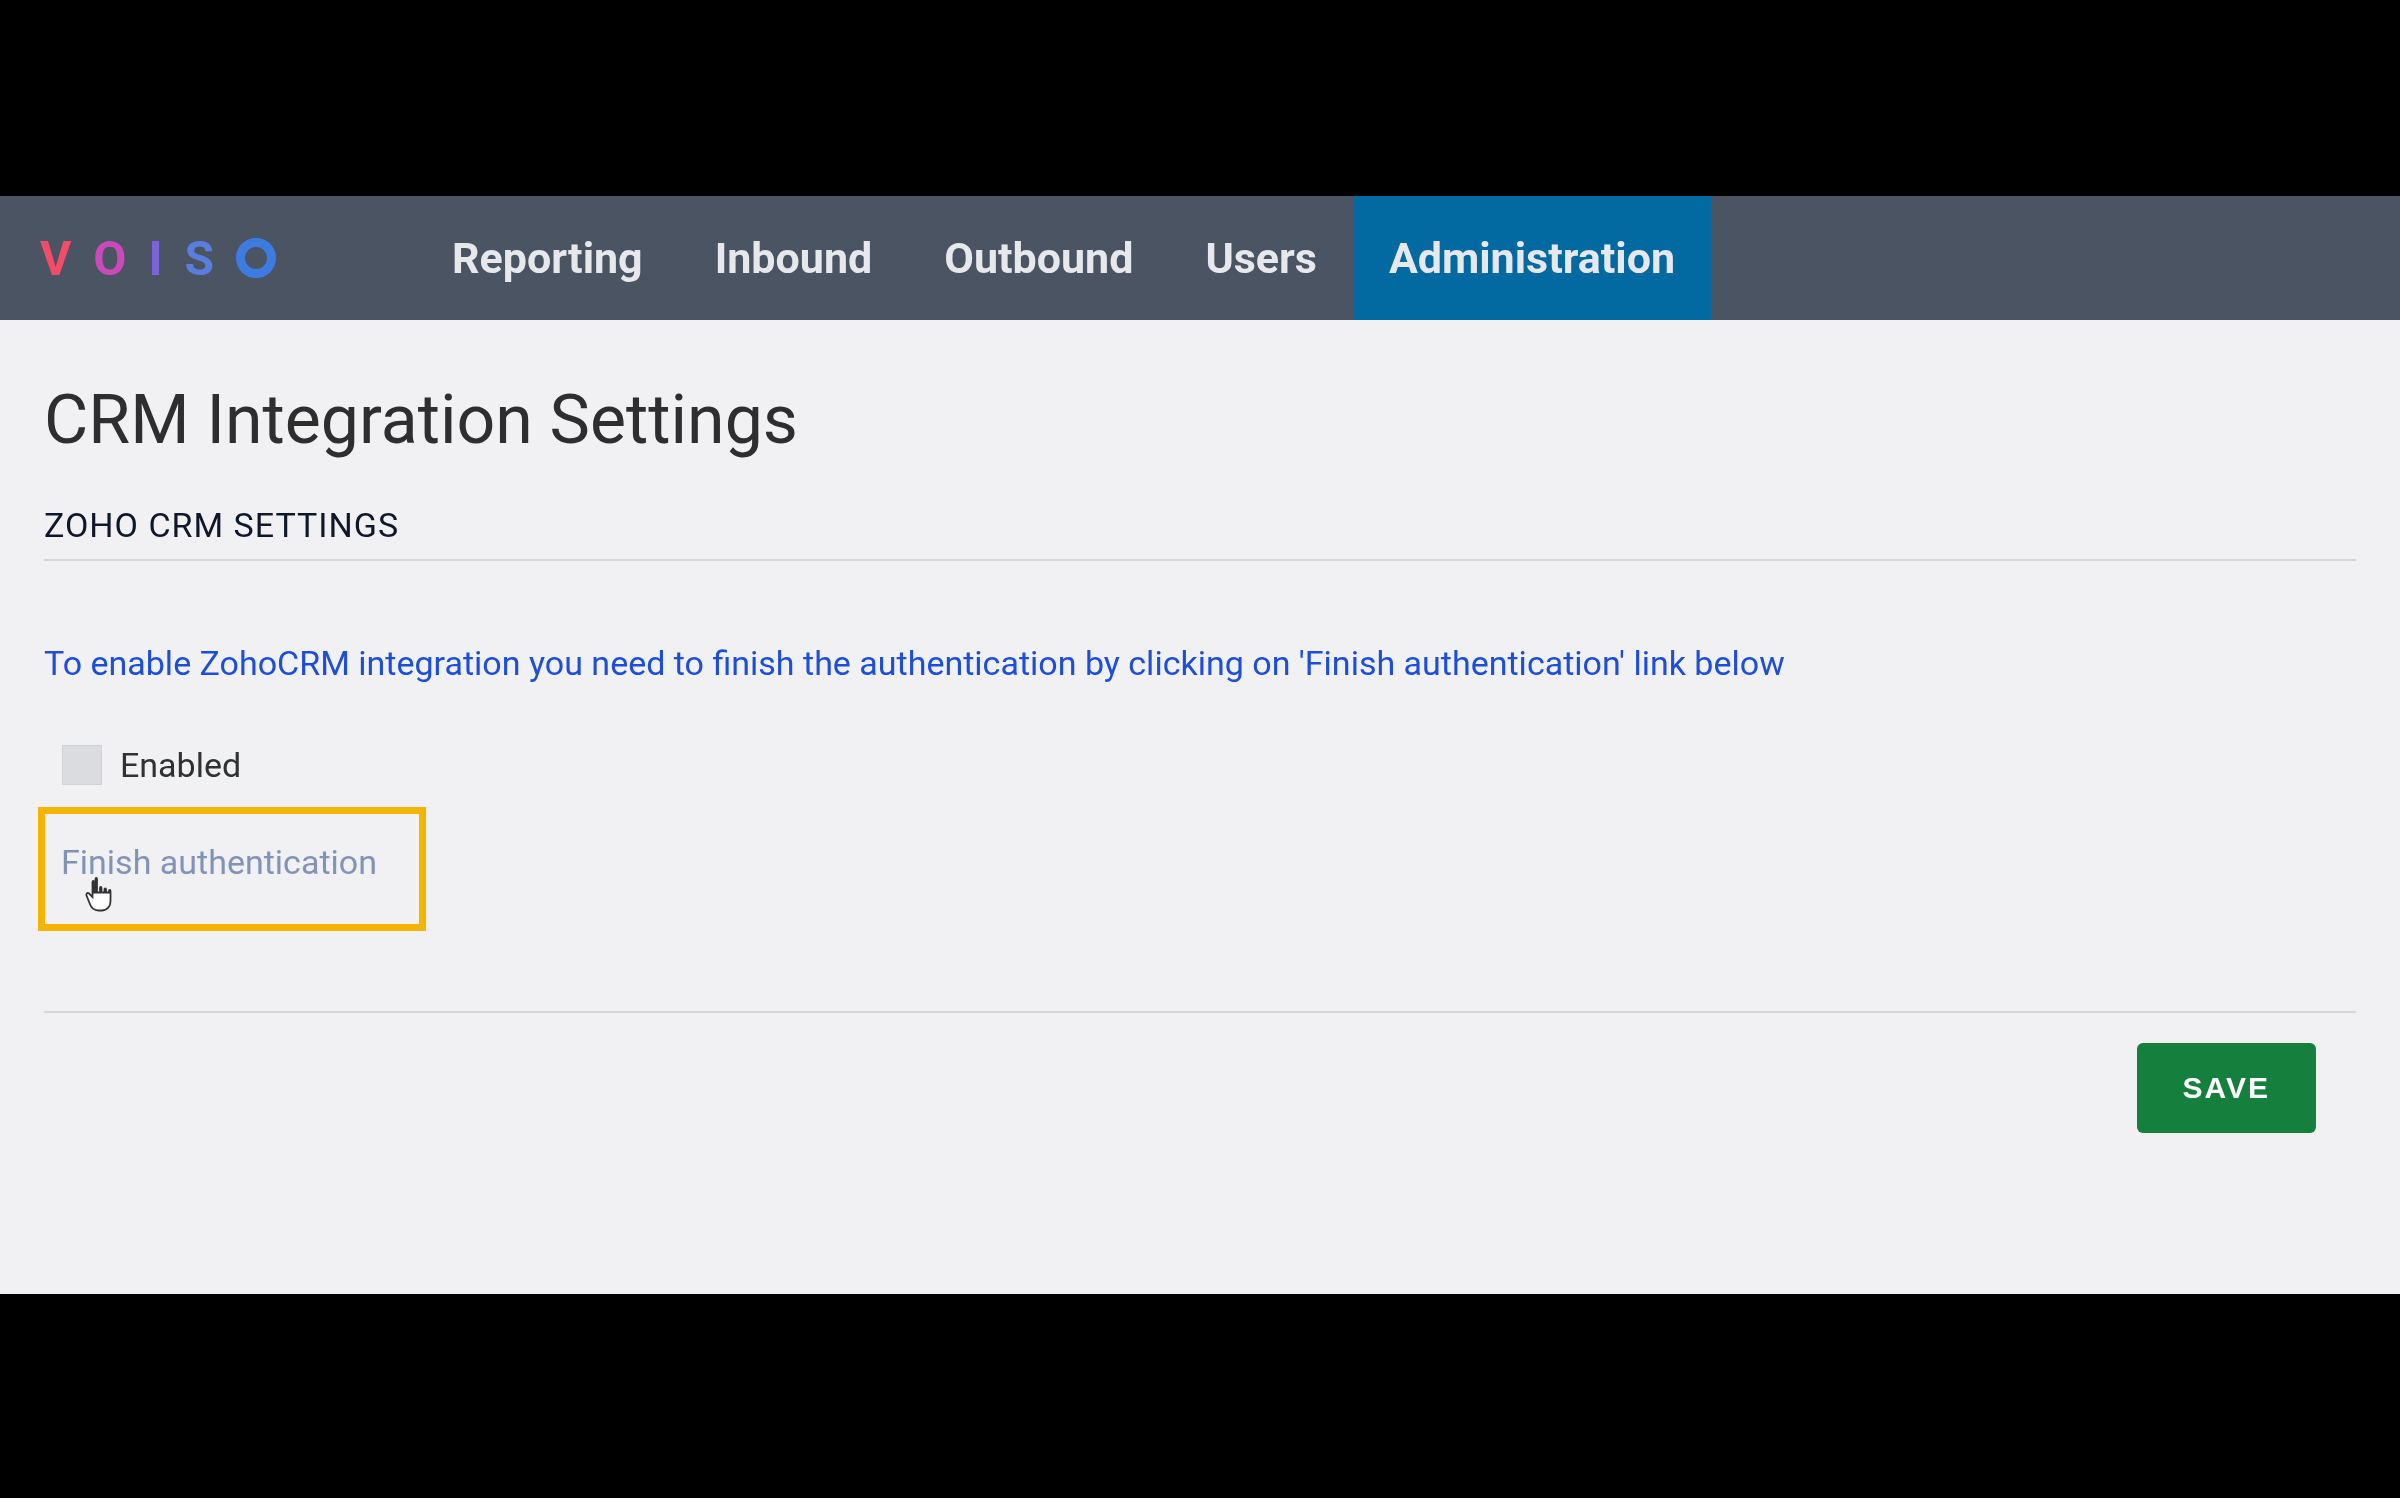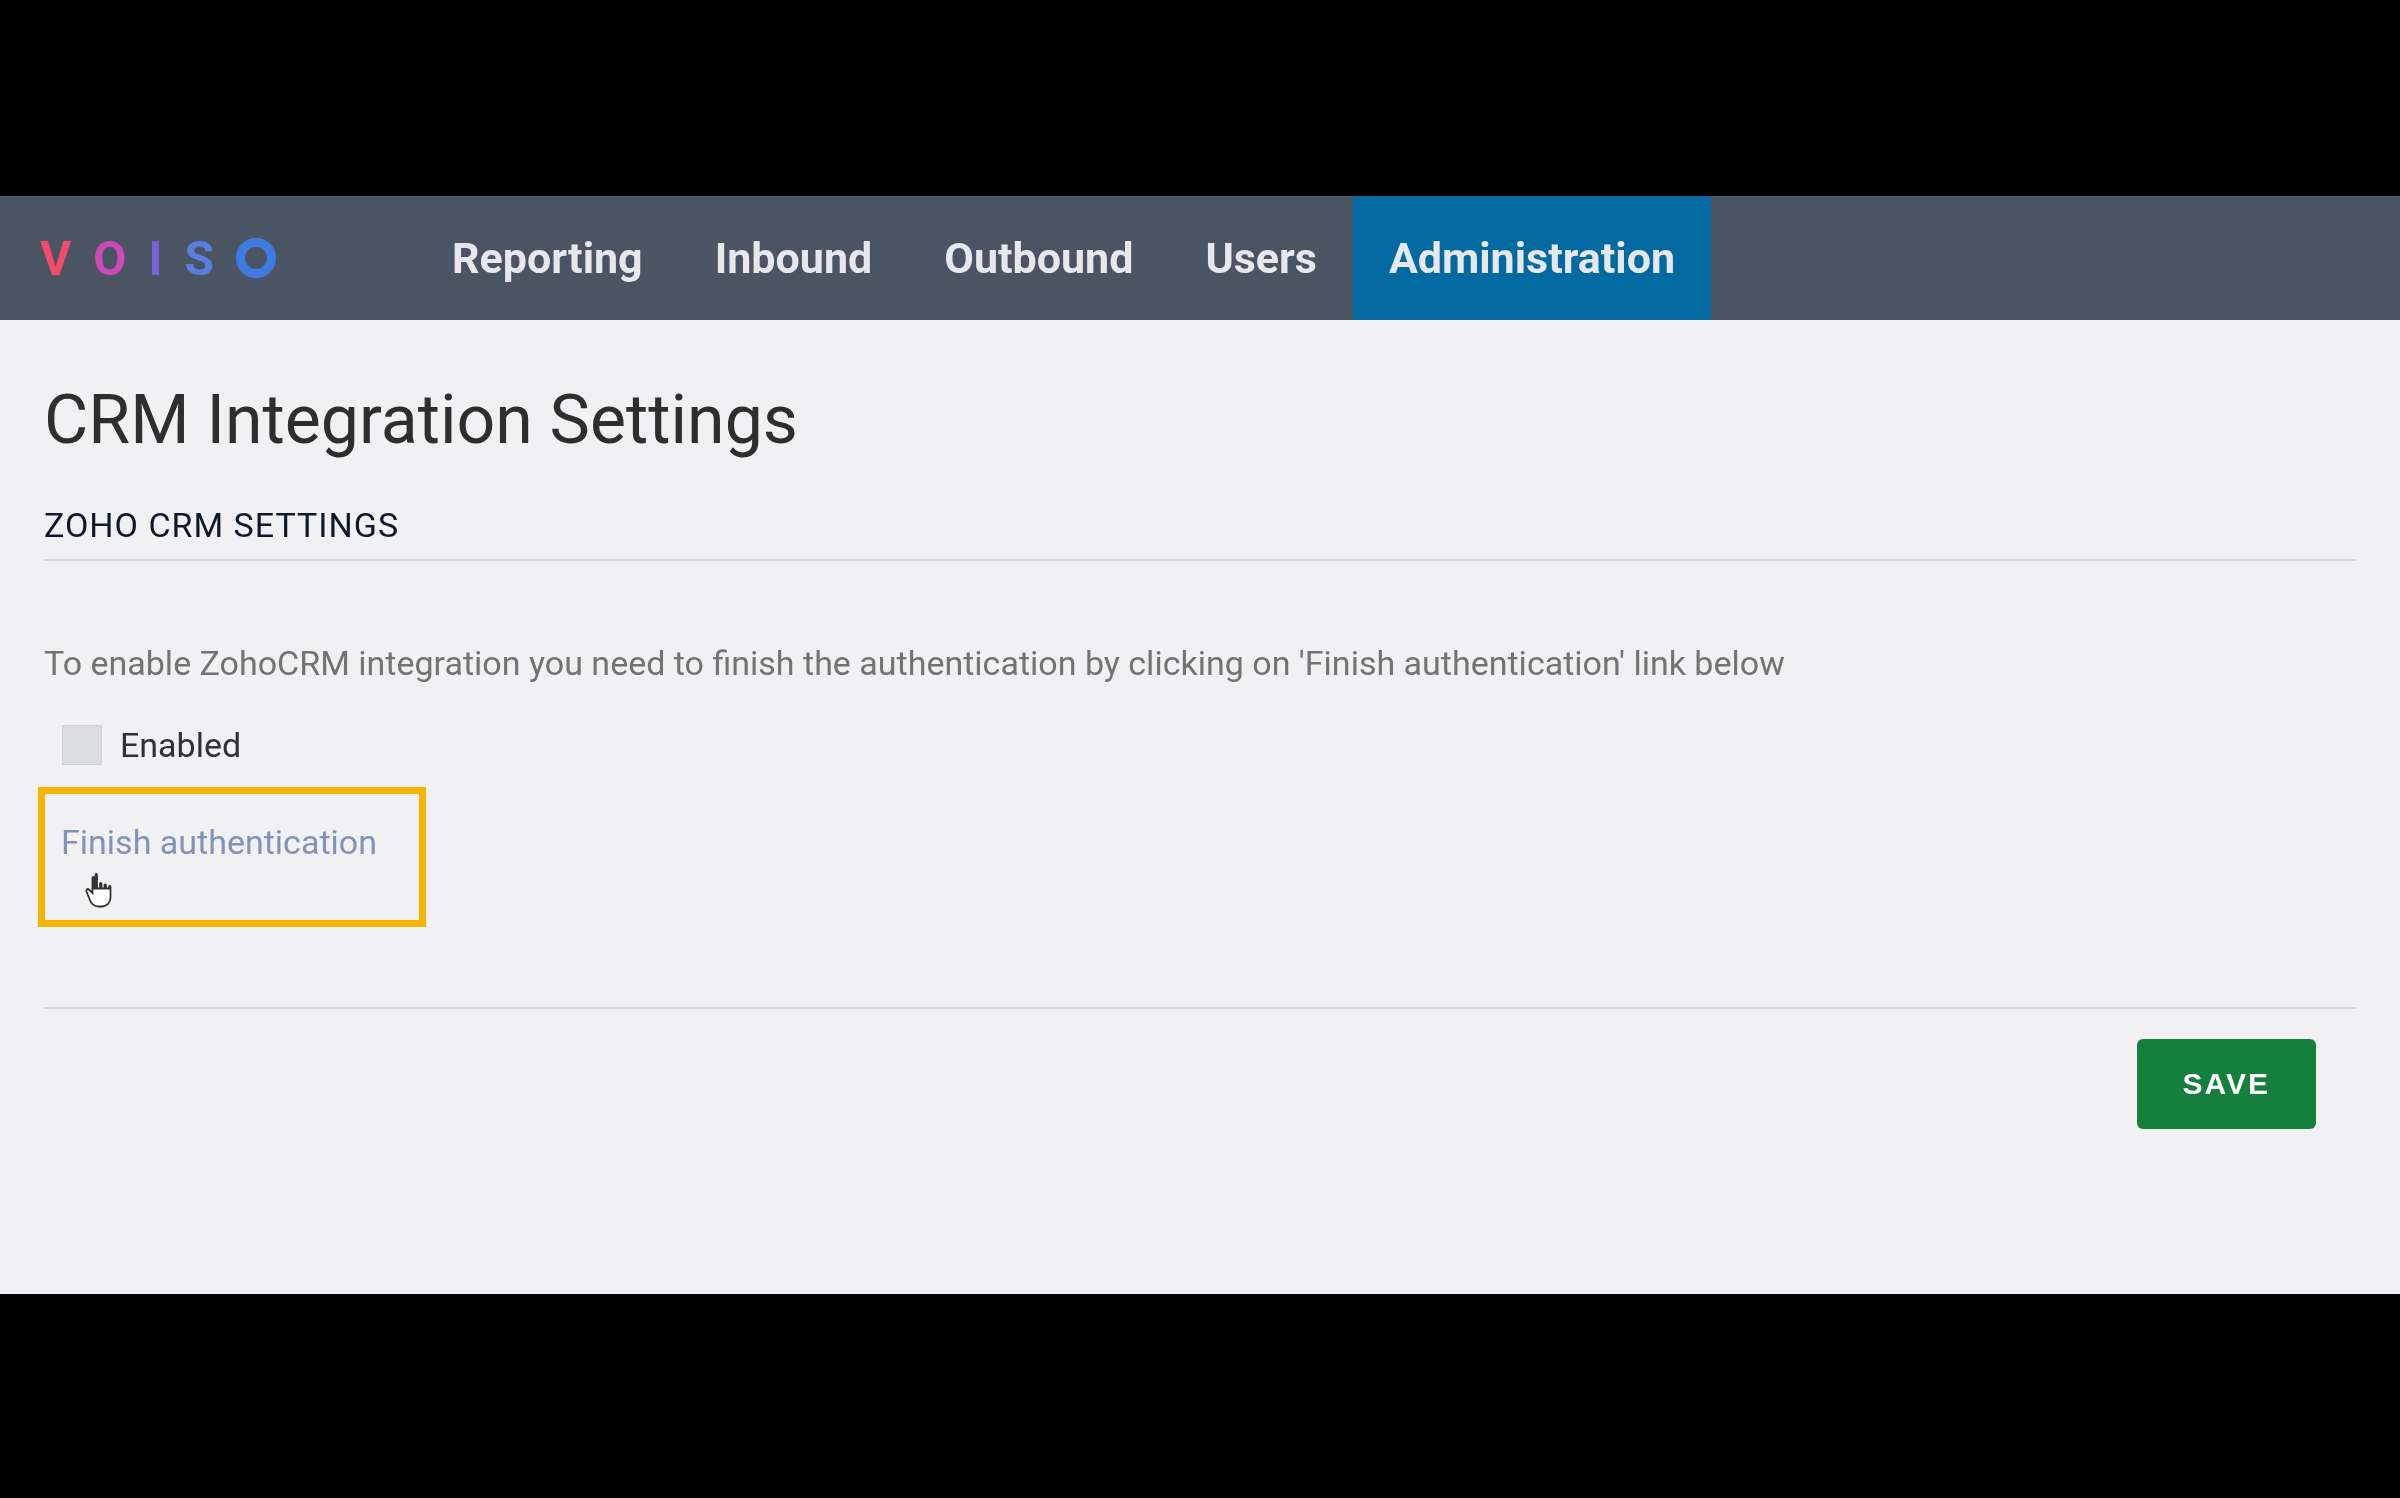--- a/index.html
+++ b/index.html
@@ -79,22 +79,22 @@
     .section-title {
       font-size: 34px;
       color: #0f172a;
       letter-spacing: 1px;
       padding-bottom: 14px;
       border-bottom: 2px solid #d6d7da;
       margin-bottom: 80px;
     }
     .instruction {
       font-size: 34px;
-      color: #737373;
-      margin-bottom: 40px;
+      color: #1d4ed8;
+      margin-bottom: 60px;
       line-height: 1.3;
     }
     .checkbox-row {
       display: flex;
       align-items: center;
       gap: 18px;
       margin-bottom: 22px;
       margin-left: 18px;
     }
     .checkbox-box {
@@ -103,21 +103,21 @@
       background: #dadce0;
       border: 1px solid #cfd1d6;
     }
     .checkbox-label {
       font-size: 34px;
       color: #2f3133;
     }
     .highlight-box {
       display: inline-block;
       border: 7px solid #f4b400;
-      padding: 28px 42px 58px 16px;
+      padding: 28px 42px 42px 16px;
       margin-left: -6px;
       position: relative;
     }
     .auth-link {
       font-size: 34px;
       color: #8293b8;
       cursor: pointer;
     }
     .cursor-icon {
       position: absolute;

